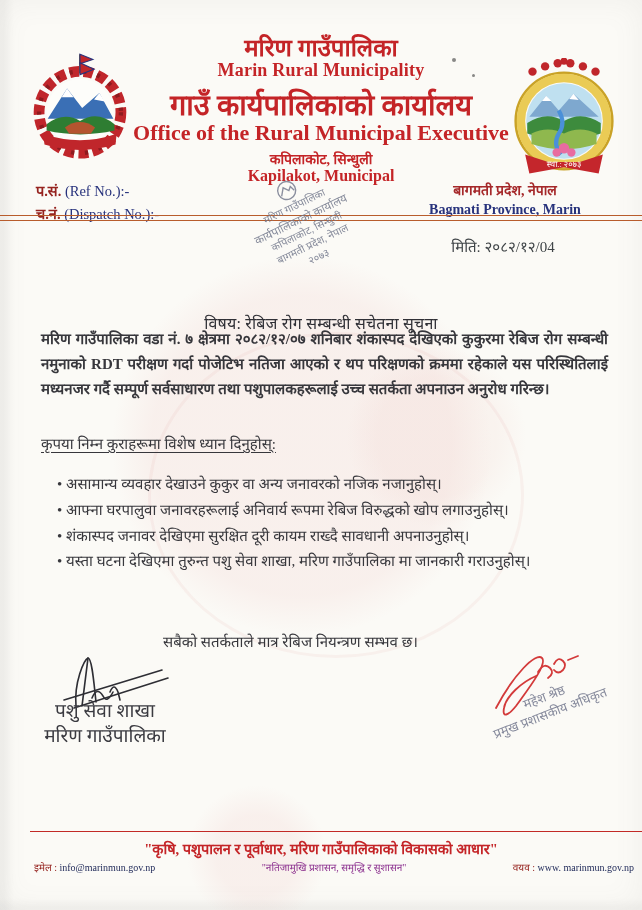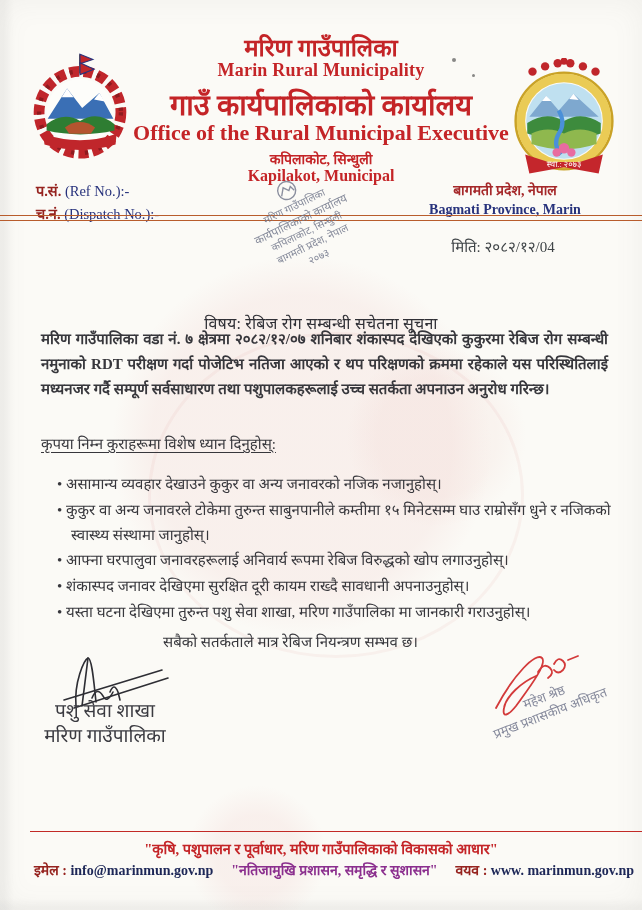--- a/index.html
+++ b/index.html
@@ -38,21 +38,21 @@
   .bullets{left:41px;top:456px;width:572px;margin:16px;padding:0;list-style:none;color:#37373c;}
   .bullets li{font-size:15px;line-height:24.8px;margin:0 0 1px 14px;text-indent:-14px;}
   .bullets li::before{content:"• ";}
   .closing{left:163px;top:631px;font-size:15px;color:#37373c;}
   .sig-left-txt{left:40px;top:698px;width:130px;text-align:center;font-size:19px;line-height:25px;color:#3a3a40;}
   .sig-right-txt{left:452px;top:688px;width:190px;text-align:center;transform:rotate(-21deg);
                  color:rgba(120,124,145,0.9);font-size:13px;line-height:17px;}
   .foot-line{left:30px;top:831px;width:612px;border-top:1.7px solid #c22a26;}
   .slogan{top:838px;font-size:14.5px;font-weight:bold;}
   .foot-row{left:0;top:860px;width:642px;display:flex;justify-content:space-between;
-            padding:0 8px 0 34px;box-sizing:border-box;font-size:14px;font-weight:bold;}
+            padding:0 8px 0 34px;box-sizing:border-box;font-size:10px;font-weight:normal;}
   .motto{color:#8b2f8e;}
   .speck{width:4px;height:4px;border-radius:50%;background:#4a4a4a;opacity:.65;}
   .wm-circle{left:148px;top:332px;width:370px;height:320px;border-radius:50%;
              border:3px solid rgba(210,110,110,0.07);}
   svg{display:block;}
 </style>
 </head>
 <body>
 
 <div class="page">
@@ -141,21 +141,20 @@
   <div class="abs date devnagari">मिति: २०८२/१२/04</div>
 
   <div class="abs ctr subject devnagari">विषय: रेबिज रोग सम्बन्धी सचेतना सूचना</div>
 
   <div class="abs body-par devnagari">मरिण गाउँपालिका वडा नं. ७ क्षेत्रमा २०८२/१२/०७ शनिबार शंकास्पद देखिएको कुकुरमा रेबिज रोग सम्बन्धी नमुनाको RDT परीक्षण गर्दा पोजेटिभ नतिजा आएको र थप परिक्षणको क्रममा रहेकाले यस परिस्थितिलाई मध्यनजर गर्दै सम्पूर्ण सर्वसाधारण तथा पशुपालकहरूलाई उच्च सतर्कता अपनाउन अनुरोध गरिन्छ।</div>
 
   <div class="abs notice-h devnagari">कृपया निम्न कुराहरूमा विशेष ध्यान दिनुहोस्:</div>
 
   <ul class="abs bullets devnagari">
     <li>असामान्य व्यवहार देखाउने कुकुर वा अन्य जनावरको नजिक नजानुहोस्।</li>
-    <li>कुकुर वा अन्य जनावरले टोकेमा तुरुन्त साबुनपानीले कम्तीमा १५ मिनेटसम्म घाउ राम्रोसँग धुने र नजिकको स्वास्थ्य संस्थामा जानुहोस्।</li>
     <li>आफ्ना घरपालुवा जनावरहरूलाई अनिवार्य रूपमा रेबिज विरुद्धको खोप लगाउनुहोस्।</li>
     <li>शंकास्पद जनावर देखिएमा सुरक्षित दूरी कायम राख्दै सावधानी अपनाउनुहोस्।</li>
     <li>यस्ता घटना देखिएमा तुरुन्त पशु सेवा शाखा, मरिण गाउँपालिका मा जानकारी गराउनुहोस्।</li>
   </ul>
 
   <div class="abs closing devnagari">सबैको सतर्कताले मात्र रेबिज नियन्त्रण सम्भव छ।</div>
 
   <div class="abs" style="left:58px;top:652px;">
     <svg width="120" height="58" viewBox="0 0 120 58">
       <g fill="none" stroke="#2e2e34" stroke-width="1.6" stroke-linecap="round">

